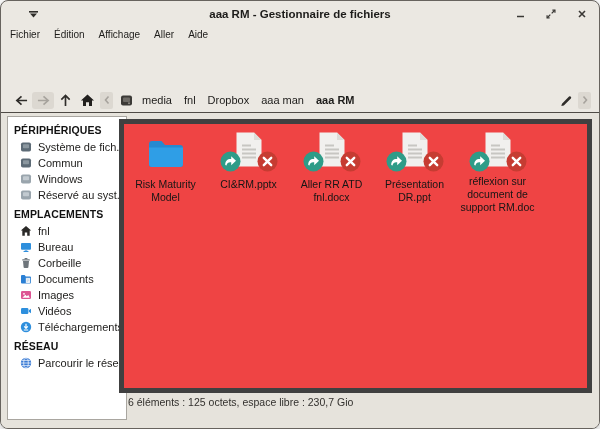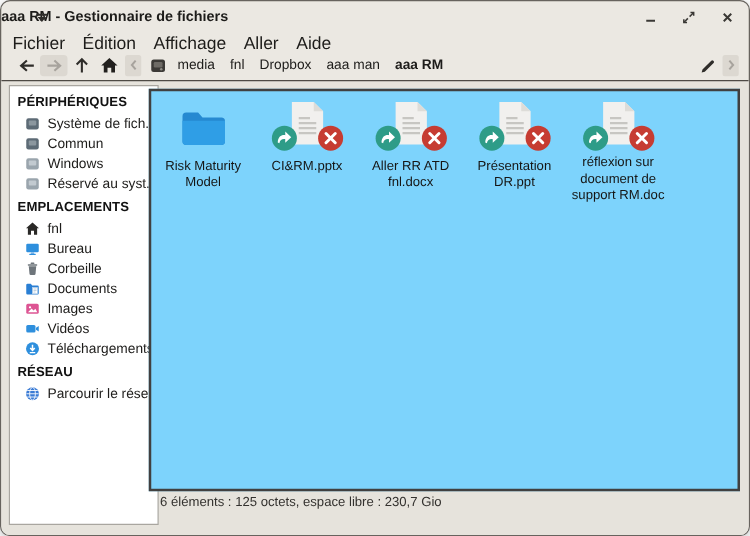--- a/index.html
+++ b/index.html
@@ -11,47 +11,47 @@
   }
   .window{
     position:absolute;inset:0;box-sizing:border-box;
     background:#ebe8e2;border:1px solid #67635e;border-radius:8px;
     overflow:hidden;display:flex;flex-direction:column;
     box-shadow:0 2px 8px rgba(0,0,0,.25);
   }
   
   .titlebar{height:26px;flex:0 0 auto;position:relative;display:flex;align-items:center;}
   .win-menu-btn{position:absolute;left:24px;top:5px;width:17px;height:16px;display:flex;align-items:center;justify-content:center;cursor:default;}
-  .title{flex:1;text-align:left;font-size:11.5px;font-weight:bold;color:#1d1c1a;}
+  .title{flex:1;text-align:center;font-size:11.5px;font-weight:bold;color:#1d1c1a;}
   .win-controls{position:absolute;right:9px;top:0;height:26px;display:flex;align-items:center;gap:15px;}
   .win-btn{width:16px;height:16px;display:flex;align-items:center;justify-content:center;}
   
   .menubar{height:15px;flex:0 0 auto;display:flex;align-items:center;padding-left:2px;}
-  .menu-item{font-size:14px;color:#1d1c1a;padding:0 7px;line-height:15px;}
+  .menu-item{font-size:10px;color:#1d1c1a;padding:0 7px;line-height:15px;}
   
-  .toolbar{height:20px;flex:0 0 auto;display:flex;align-items:center;padding:0 5px 2px 9px;}
+  .toolbar{height:20px;flex:0 0 auto;display:flex;align-items:center;padding:0 5px 2px 9px;margin-top:48px;}
   .tool-btn{width:22px;height:17px;display:flex;align-items:center;justify-content:center;border-radius:3px;flex:0 0 auto;}
   .tool-btn.grey-bg{background:#dcd8d1;}
   .path-scroll-btn{width:13px;height:17px;display:flex;align-items:center;justify-content:center;background:#dcd8d1;border-radius:2px;margin:0 3px 0 2px;flex:0 0 auto;}
   .pathbar-root{width:20px;height:17px;display:flex;align-items:center;justify-content:center;flex:0 0 auto;}
   .crumb{font-size:11px;color:#1d1c1a;padding:0 6px;white-space:nowrap;}
   .crumb.current{font-weight:bold;padding-right:4px;}
   .toolbar-spacer{flex:1;}
   
   .content{flex:1;position:relative;background:#e6e3dc;border-top:1px solid #4e4a45;}
   .sidebar{
     position:absolute;left:6px;top:3px;width:120px;bottom:8px;box-sizing:border-box;
     background:#ffffff;border:1px solid #a9a6a0;padding-top:2px;overflow:hidden;
   }
   .side-header{font-size:10.5px;font-weight:bold;color:#121212;padding:5px 6px 3px 6px;letter-spacing:.1px;}
   .side-item{display:flex;align-items:center;gap:6px;height:16px;padding-left:12px;font-size:11px;color:#1d1c1a;white-space:nowrap;overflow:hidden;}
   .side-item .icn{width:12px;height:12px;flex:0 0 auto;display:flex;align-items:center;justify-content:center;}
   .main{
     position:absolute;left:118px;top:6px;right:7px;bottom:35px;box-sizing:border-box;
-    background:#7dd3fc;border:2px solid #404040;overflow:hidden;padding-top:7px;
+    background:#ef4444;border:5px solid #404040;overflow:hidden;padding-top:7px;
   }
   .files{display:grid;grid-template-columns:repeat(5,83px);grid-auto-rows:78px;}
   .file{display:flex;flex-direction:column;align-items:center;}
   .file-icon-area{height:44px;width:100%;display:flex;align-items:flex-start;justify-content:center;position:relative;}
   .doc-wrap{position:relative;width:58px;height:41px;}
   .doc-page{position:absolute;left:15px;top:0;}
   .emblem{position:absolute;bottom:0;width:21px;height:21px;}
   .emblem.left{left:0;}
   .emblem.right{right:0;}
   .file-label{margin-top:3px;font-size:10.5px;line-height:13px;text-align:center;max-width:81px;color:#161615;word-wrap:break-word;}

